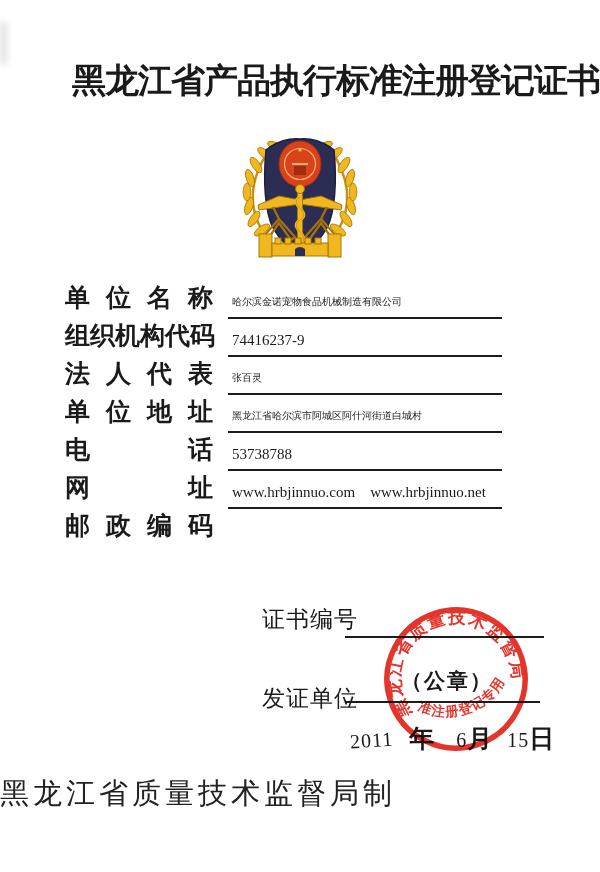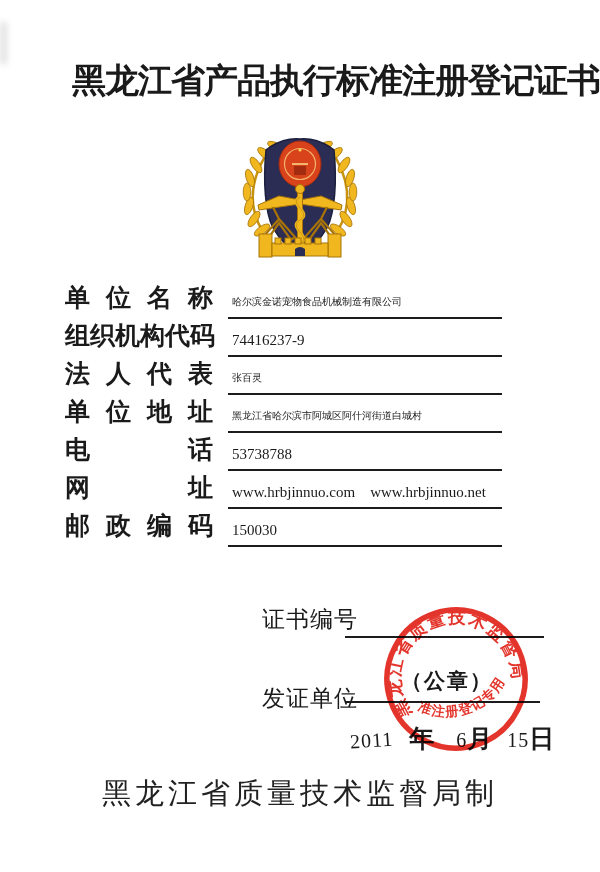--- a/index.html
+++ b/index.html
@@ -34,21 +34,21 @@
   .blabel{position:absolute;font-size:23px;font-weight:normal;letter-spacing:1px;white-space:nowrap;}
   .bline{position:absolute;width:195px;height:2px;background:#1c1c1c;}
   .bvalue{position:absolute;font-size:21px;font-weight:bold;letter-spacing:2px;white-space:nowrap;}
   .dateline{position:absolute;left:350px;top:722px;display:flex;align-items:baseline;white-space:nowrap;}
   .dnum{font-size:20px;letter-spacing:1px;}
   .dnum.year{display:inline-block;transform:rotate(-4deg);}
   .dunit{font-size:25px;font-weight:bold;}
   .dgap1{width:16px}.dgap2{width:22px}.dgap3{width:15px}
   .seal{position:absolute;left:381px;top:604px;width:150px;height:150px;mix-blend-mode:multiply;opacity:.93;}
   .footer{
-    position:absolute;left:0;right:0;top:774px;text-align:center;
+    position:absolute;left:0;right:0;top:774px;text-align:left;
     font-size:29px;letter-spacing:4px;color:#222;white-space:nowrap;
   }
 </style>
 </head>
 <body>
 
 <div class="artifact"></div>
 
 <div class="title">黑龙江省产品执行标准注册登记证书</div>
 
@@ -164,21 +164,20 @@
       </div>
     <div class="fvalue">www.hrbjinnuo.com　www.hrbjinnuo.net</div>
   </div>
   <div class="row">
     <div class="flabel">
         <span>邮</span>
         <span>政</span>
         <span>编</span>
         <span>码</span>
       </div>
-    <div class="fvalue">150030</div>
   </div>
 </div>
 
 <div class="blabel" style="left:262px;top:604px;">证书编号</div>
 <div class="fvalue" style="position:absolute;left:345px;top:606px;width:195px;border-bottom:2px solid #1c1c1c;height:30px;"></div>
 <div class="blabel" style="left:262px;top:683px;">发证单位</div>
 <div class="bvalue" style="left:401px;top:667px;">（公章）</div>
 <div class="bline" style="left:345px;top:701px;"></div>
 
 <div class="dateline">

